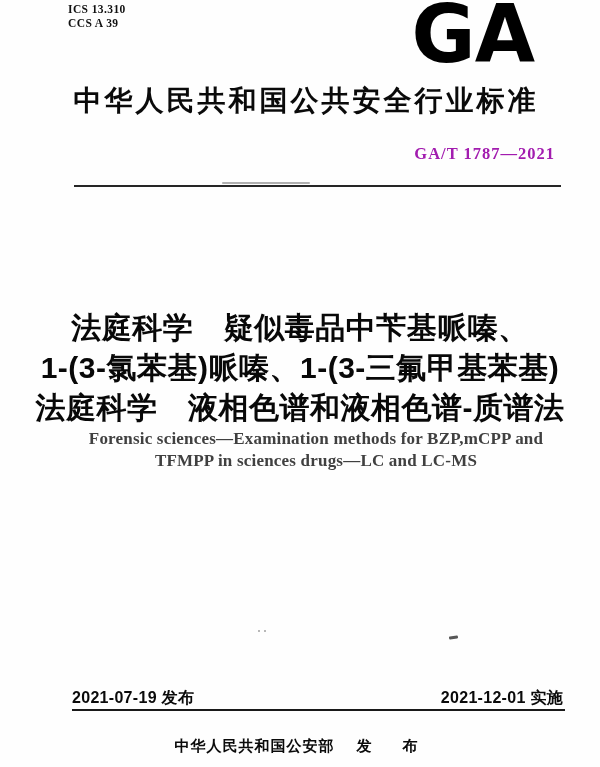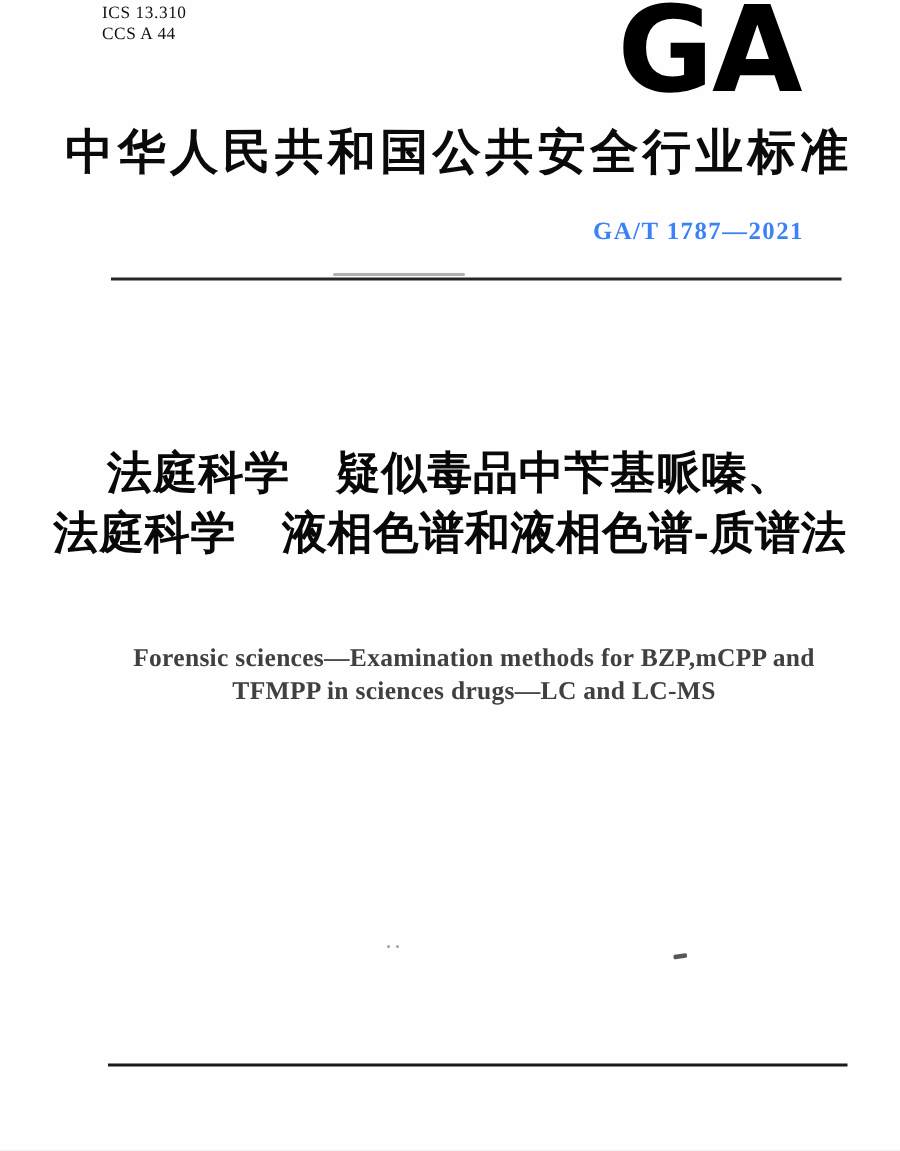--- a/index.html
+++ b/index.html
@@ -15,21 +15,21 @@
     color: #0d0d0d;
     overflow: hidden;
   }
 
   
   .ics-block {
     position: absolute;
     top: 3px;
     left: 68px;
     font-family: "Liberation Serif", serif;
-    font-weight: normal;
+    font-weight: bold;
     font-size: 11.5px;
     line-height: 13.5px;
     letter-spacing: 0.4px;
     color: #111;
   }
 
   
   .logo {
     position: absolute;
     top: 4px;
@@ -44,52 +44,52 @@
   }
 
   
   .standard-type {
     position: absolute;
     top: 84px;
     left: 0;
     width: 100%;
     text-align: center;
     font-weight: bold;
-    font-size: 32px;
+    font-size: 28px;
     line-height: 34px;
     letter-spacing: 3px;
     text-indent: 12px;
     color: #0a0a0a;
     white-space: nowrap;
   }
 
   .standard-number {
     position: absolute;
     top: 144px;
-    right: 64px;
+    right: 45px;
     font-family: "Liberation Serif", serif;
     font-weight: bold;
     font-size: 16.5px;
     letter-spacing: 1px;
-    color: #3b82f6;
+    color: #a21caf;
   }
 
   .rule-top {
     position: absolute;
     top: 185px;
     left: 74px;
     width: 487px;
     height: 2px;
     background: #262626;
   }
 
   
   .title-cn {
     position: absolute;
-    top: 296px;
+    top: 308px;
     left: 0;
     width: 100%;
     text-align: center;
     font-weight: bold;
     font-size: 30px;
     line-height: 40px;
     letter-spacing: 0.5px;
     color: #080808;
     white-space: nowrap;
   }
@@ -155,42 +155,50 @@
   }
   .footer-issuer .issue-label { margin-left: 22px; letter-spacing: 8px; }
 </style>
 </head>
 <body>
 
 <div class="page">
 
   <div class="ics-block">
     <div>ICS 13.310</div>
-    <div>CCS A 44</div>
+    <div>CCS A 39</div>
   </div>
 
   <div class="logo">GA</div>
 
   <div class="standard-type">中华人民共和国公共安全行业标准</div>
 
   <div class="standard-number">GA/T 1787—2021</div>
 
   <div class="rule-top"></div>
   <div class="artifact artifact-smudge-rule"></div>
 
   <div class="title-cn">
     <div>法庭科学　疑似毒品中苄基哌嗪、</div>
+    <div>1-(3-氯苯基)哌嗪、1-(3-三氟甲基苯基)</div>
     <div>法庭科学　液相色谱和液相色谱-质谱法</div>
   </div>
 
   <div class="title-en">
     <div>Forensic sciences—Examination methods for BZP,mCPP and</div>
     <div>TFMPP in sciences drugs—LC and LC-MS</div>
   </div>
 
   <div class="artifact artifact-dots"></div>
   <div class="artifact artifact-mark"></div>
 
+  <div class="dates-row">
+    <span>2021-07-19 发布</span>
+    <span>2021-12-01 实施</span>
+  </div>
 
   <div class="rule-bottom"></div>
 
+  <div class="footer-issuer">
+    <span>中华人民共和国公安部</span><span class="issue-label">发　布</span>
+  </div>
 
 </div>
 
 </body></html>

